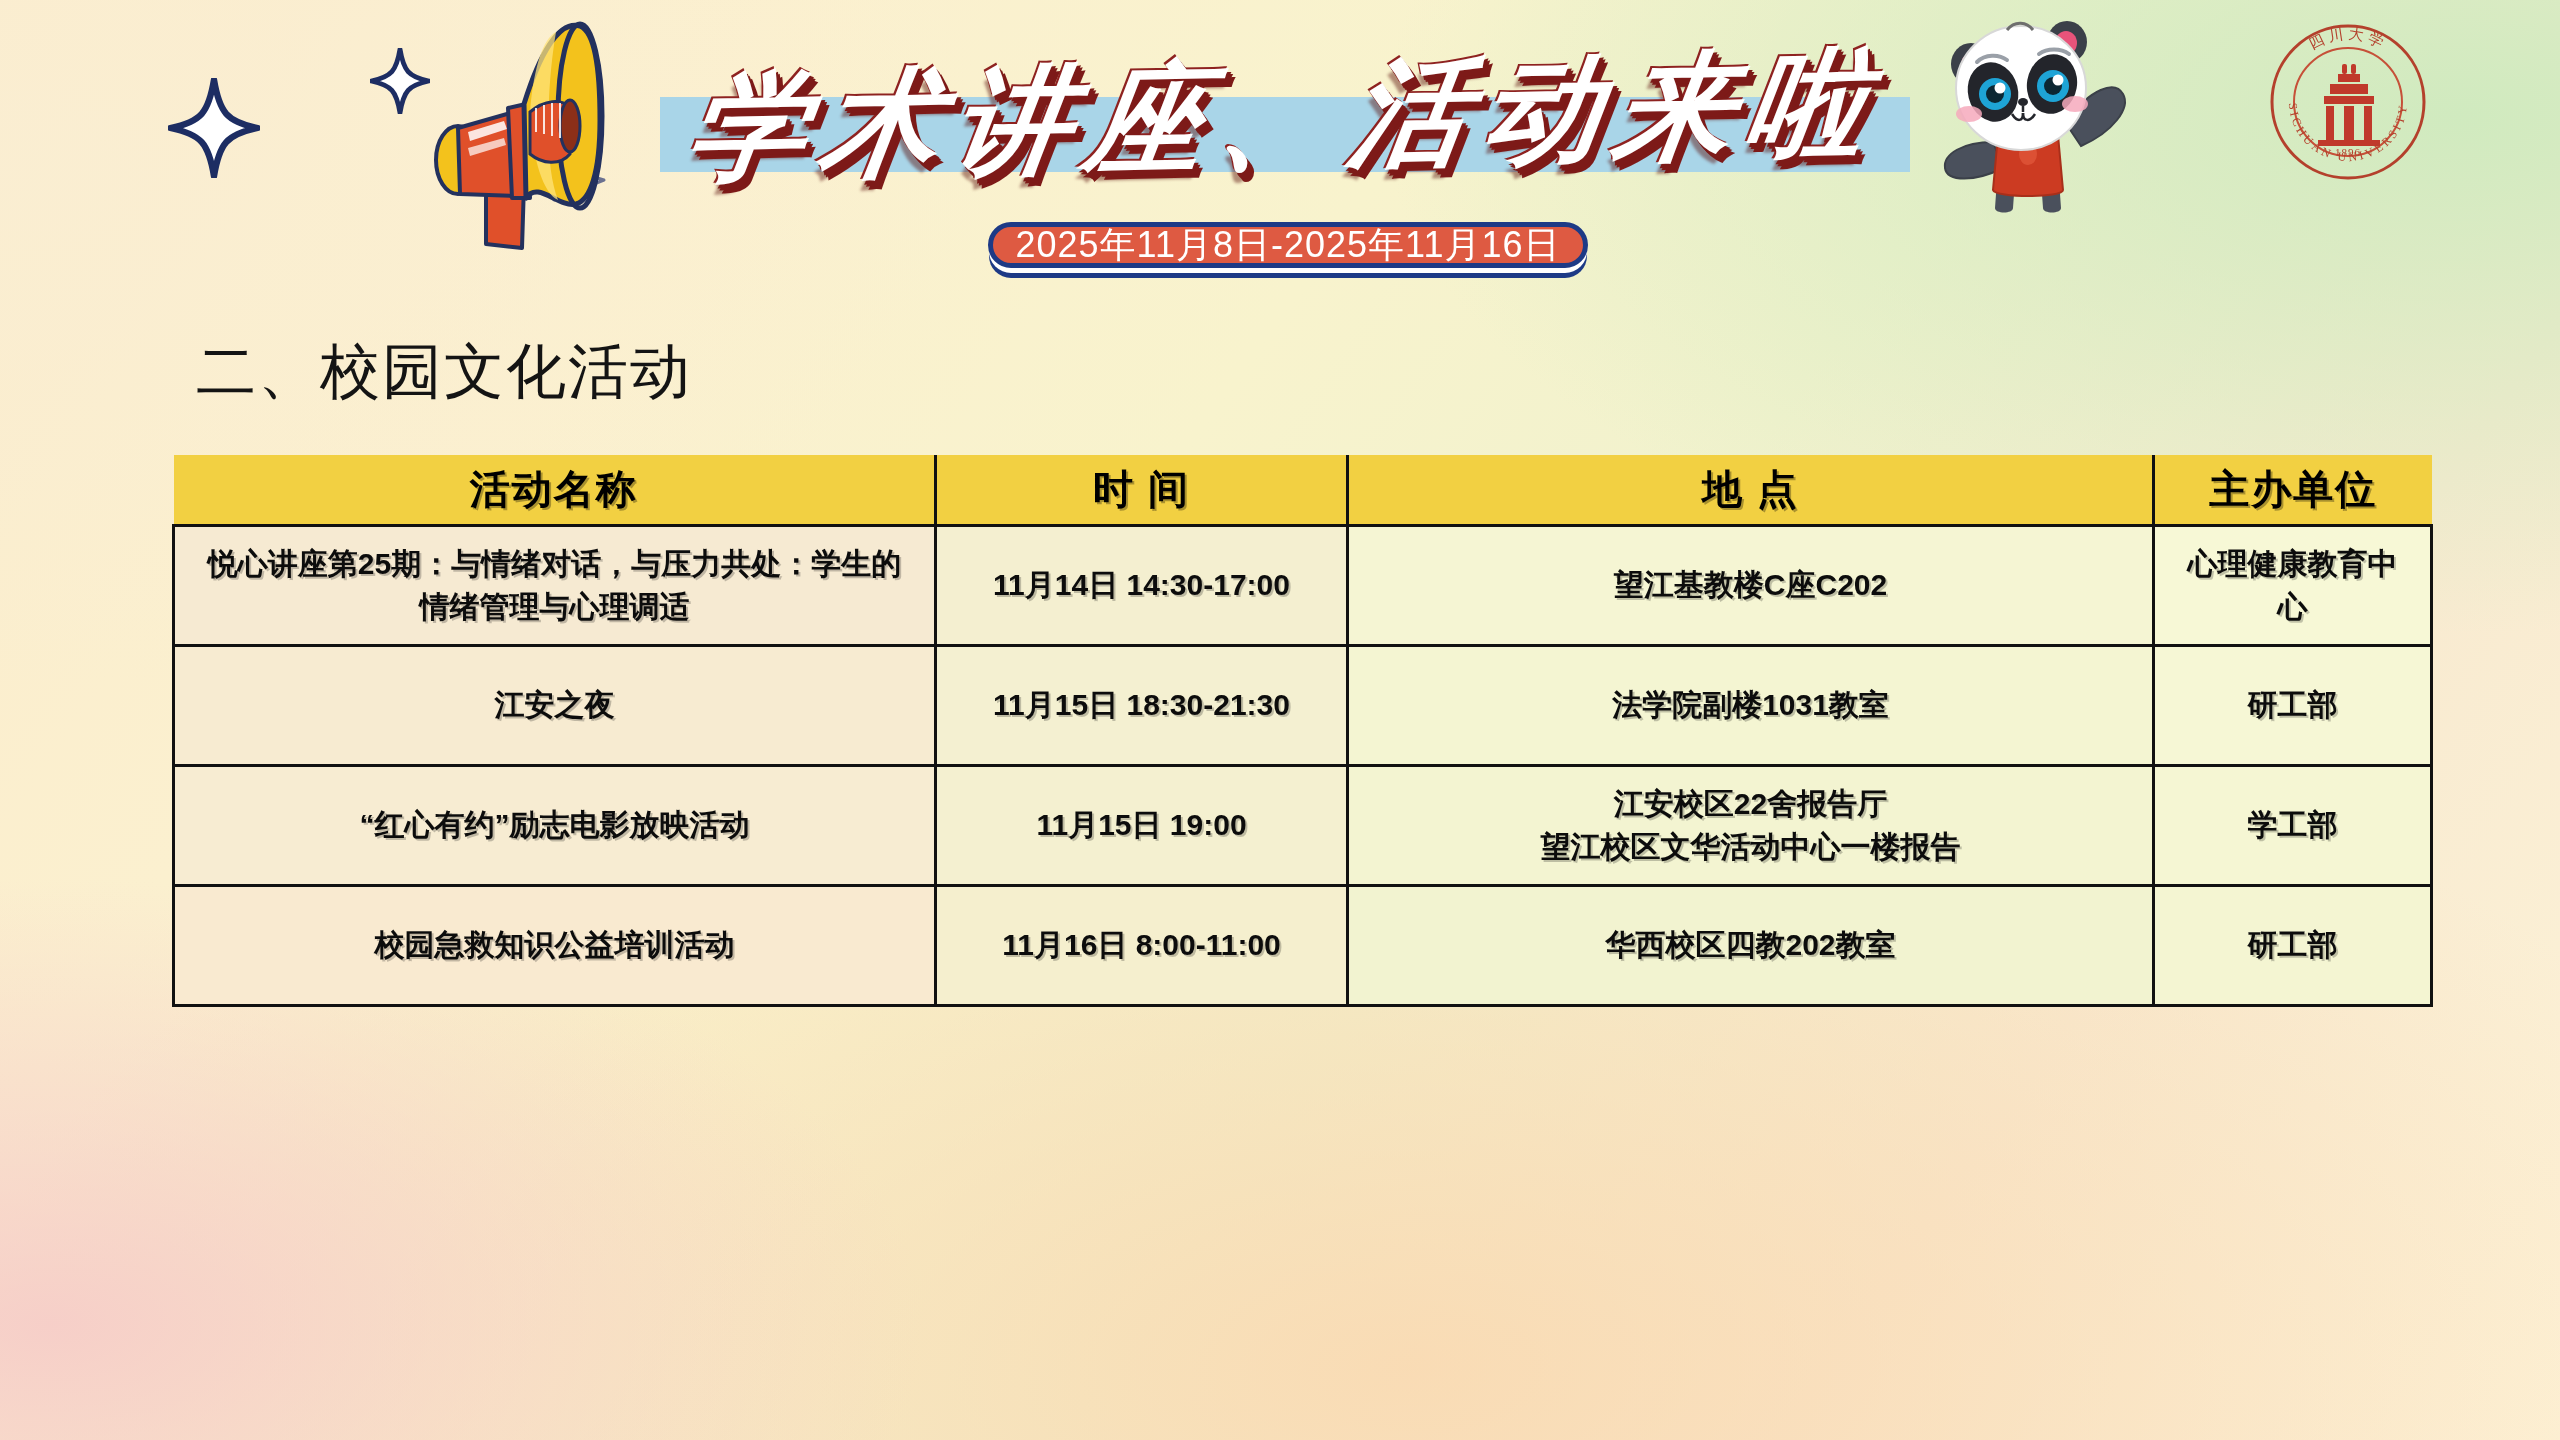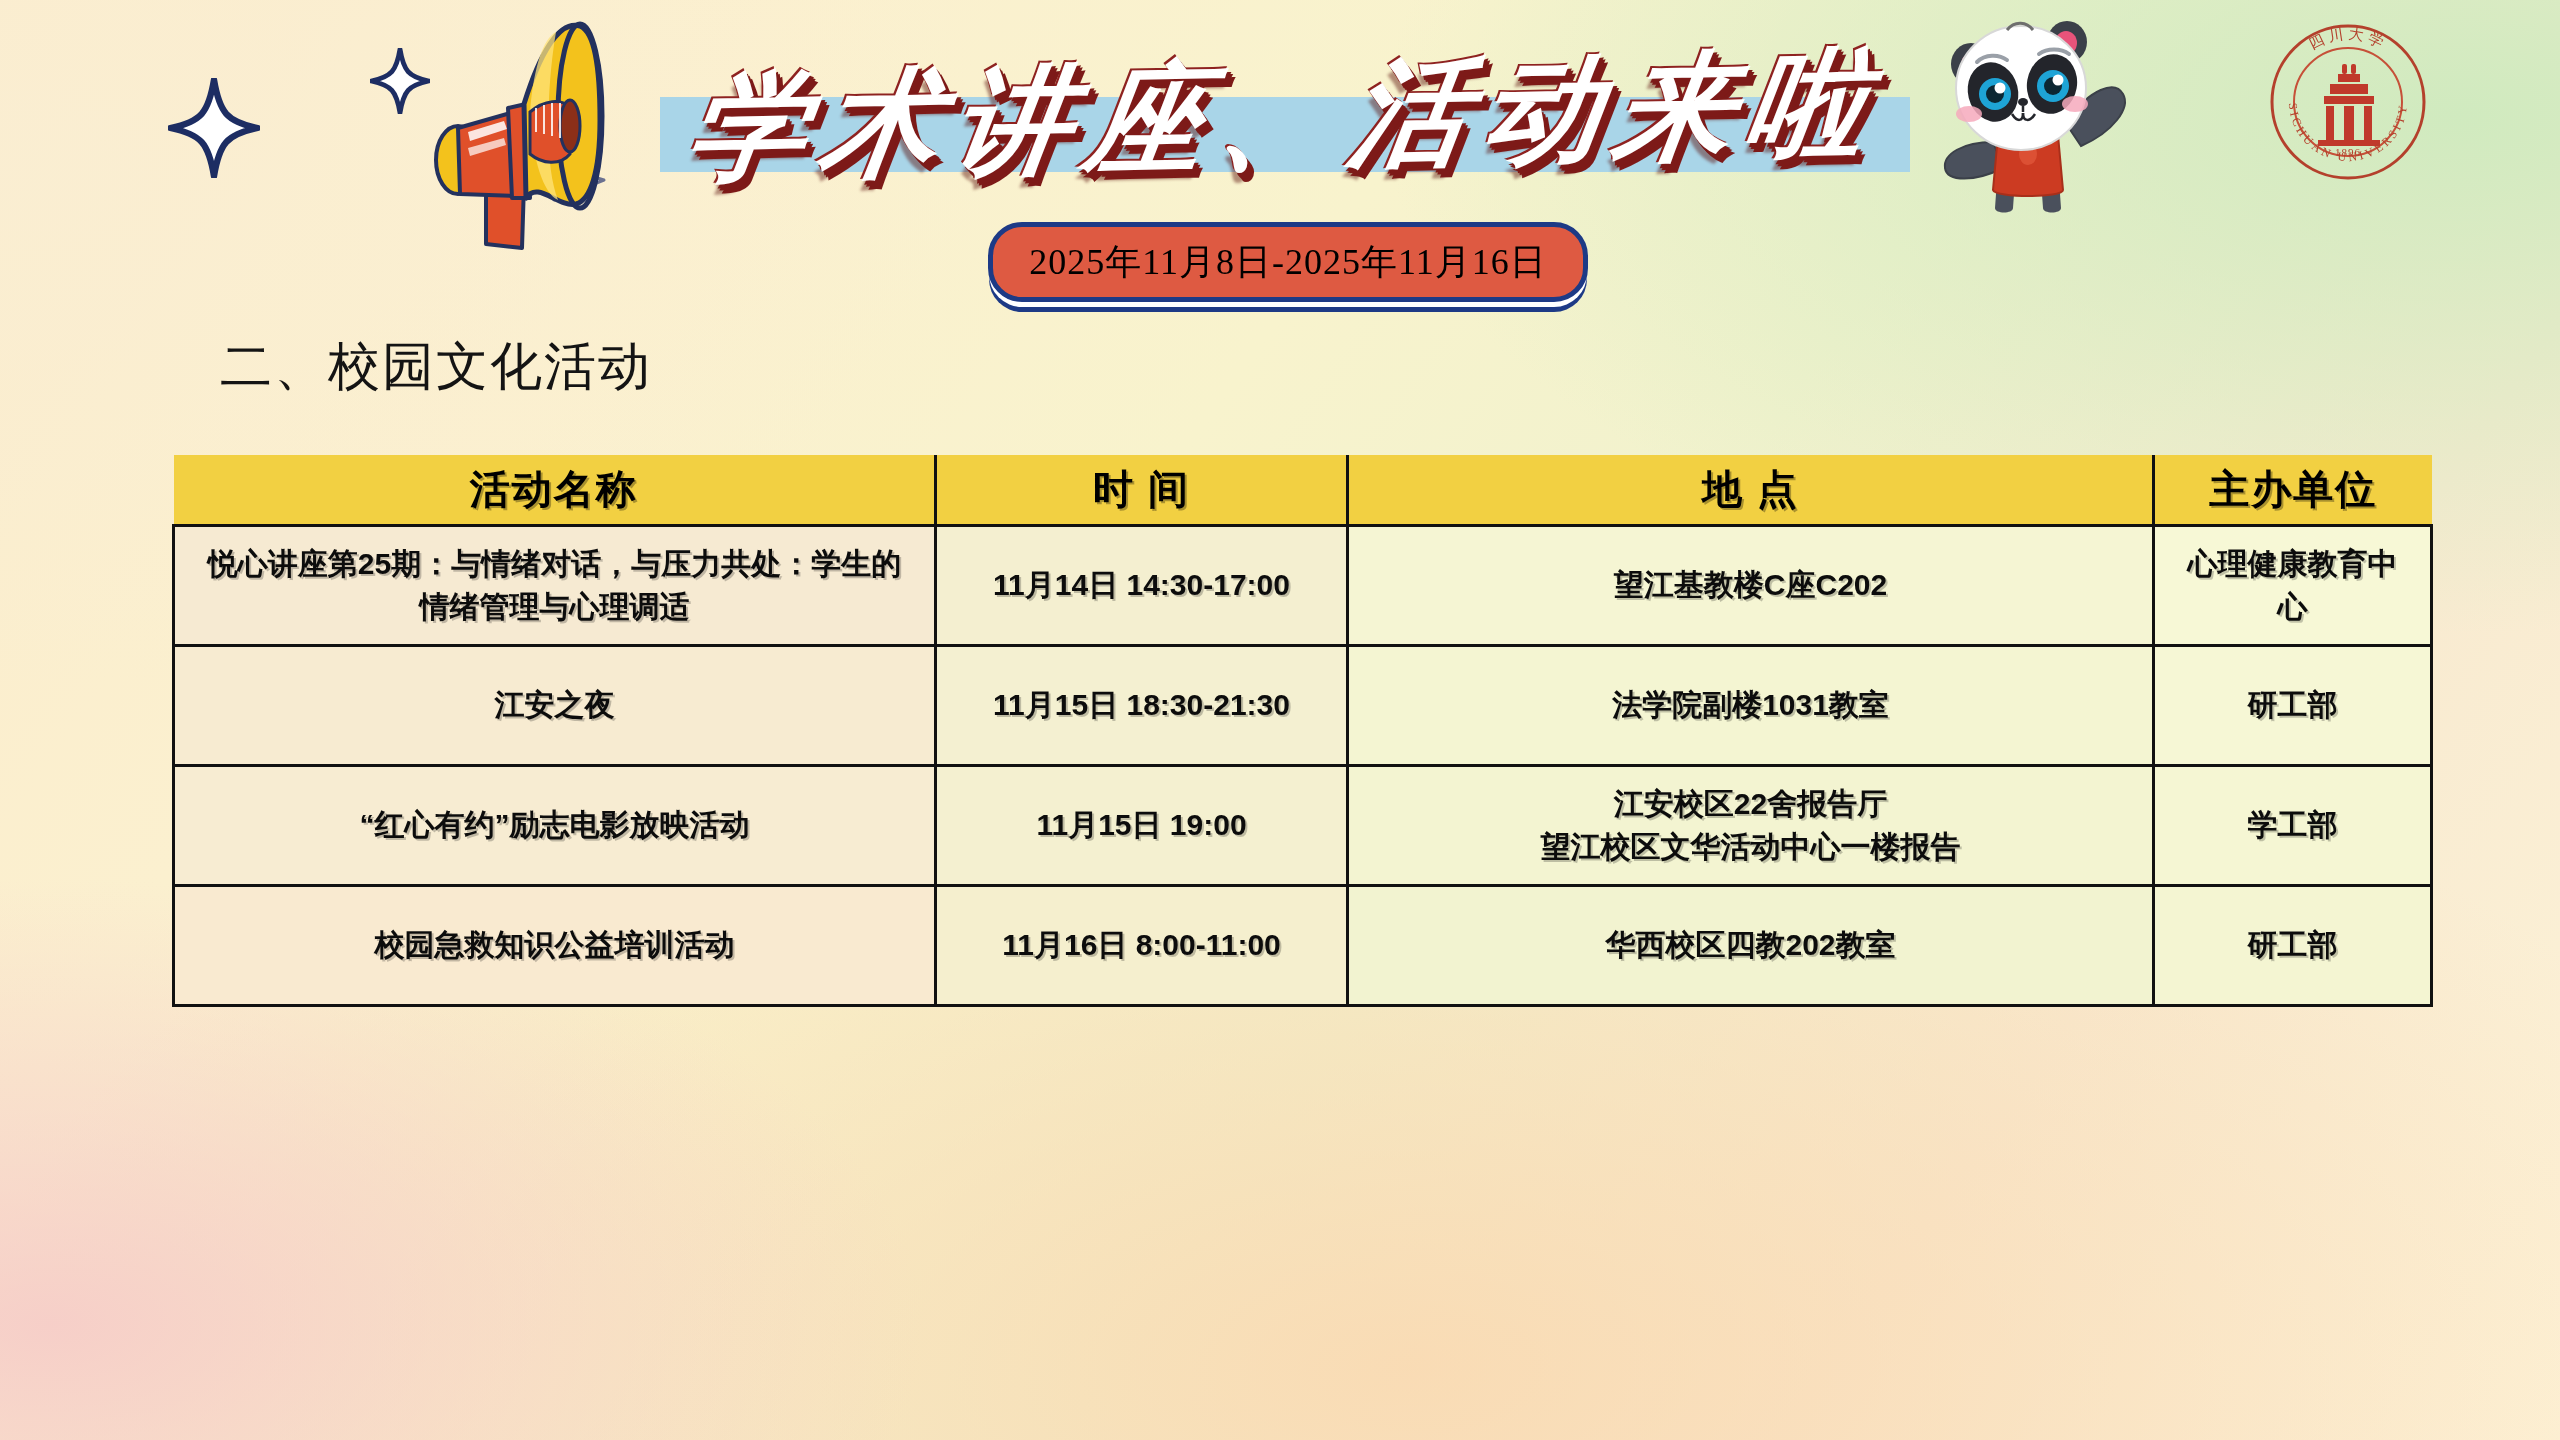--- a/index.html
+++ b/index.html
@@ -53,49 +53,48 @@
        3px  4px 0 #7d1a18,
       -2px -2px 0 #8e2220,
        0   10px 3px rgba(90,15,12,0.45);
     transform: skewX(-9deg) rotate(-1.2deg);
   }
 
   
   .date-pill {
     position: absolute;
     left: 988px; top: 222px;
-    width: 600px; height: 80px;
+    width: 600px; height: 46px;
     background: #de5a42;
     border: 5px solid #1d3a86;
     border-radius: 34px;
     display: flex; align-items: center; justify-content: center;
-    color: #000000;
-    font-family: Liberation Serif, serif;
+    color: #ffffff;
+    font-family: Liberation Sans, sans-serif;
     font-size: 36px;
     letter-spacing: 1px;
     box-shadow: 0 6px 0 -1px #ffffff, 0 11px 0 -1px #1d3a86;
   }
 
   
   .spark { position: absolute; }
   .spark svg { display: block; }
 
   #megaphone  { position: absolute; left: 318px; top: 8px;  width: 330px; height: 245px; }
   #panda      { position: absolute; left: 1915px; top: 4px; width: 225px; height: 215px; }
   #scu-logo   { position: absolute; left: 2268px; top: 22px; width: 160px; height: 155px; }
 
   
   #section-heading {
     position: absolute;
     left: 196px; top: 332px;
-    font-size: 52px;
+    font-size: 60px;
     color: #141414;
     letter-spacing: 2px;
     font-family: "Liberation Sans", "DejaVu Sans", sans-serif;
-    margin-left: 24px;
   }
 
   
   #schedule-table {
     position: absolute;
     left: 172px; top: 455px;
     width: 2258px;
     border-collapse: collapse;
     table-layout: fixed;
   }

